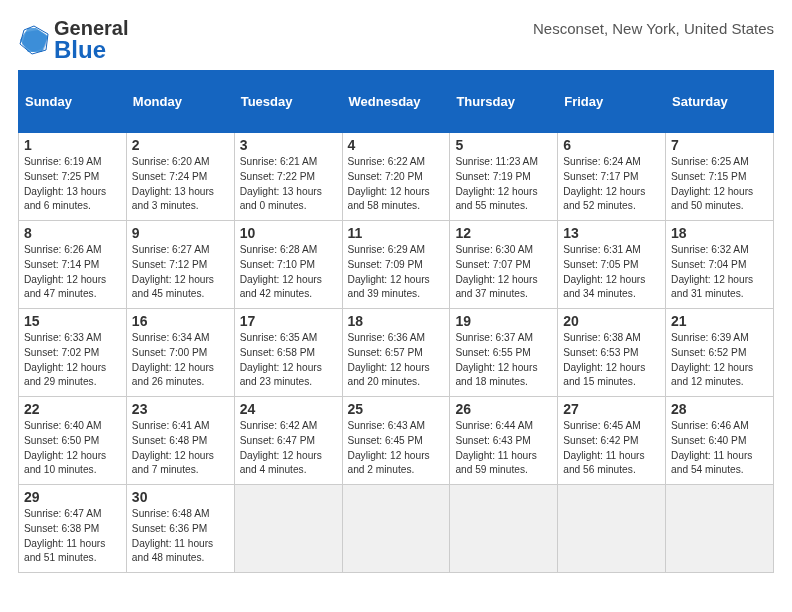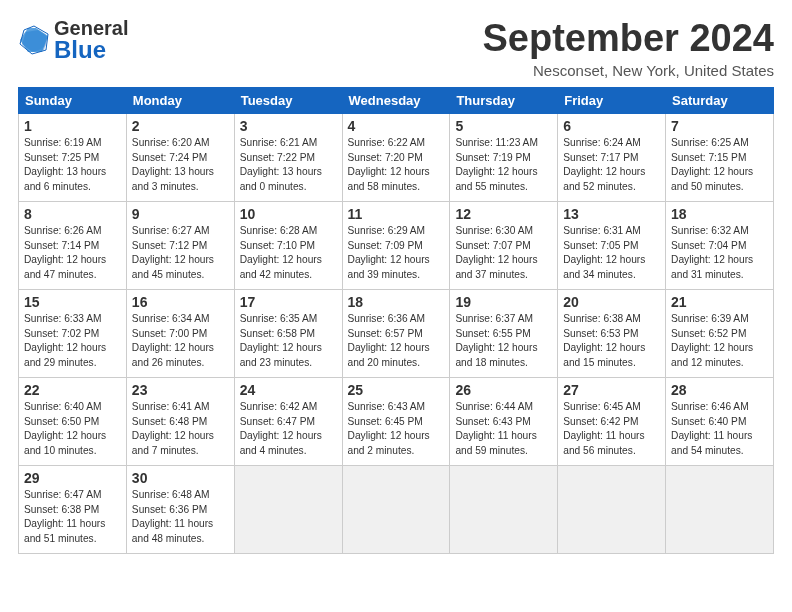--- a/index.html
+++ b/index.html
@@ -47,21 +47,21 @@
     table {
       width: 100%;
       border-collapse: collapse;
       table-layout: fixed;
     }
     th {
       background-color: #1565c0;
       color: #fff;
       font-size: 13px;
       font-weight: bold;
-      padding: 5px 6px;
+      padding: 23px 6px;
       text-align: left;
       border: 1px solid #1565c0;
     }
     td {
       border: 1px solid #ccc;
       vertical-align: top;
       padding: 4px 5px;
       font-size: 10.2px;
       color: #333;
       height: 88px;
@@ -93,21 +93,20 @@
         <polygon points="20,6 30,13 26,26 14,28 4,20 8,8" fill="#1565c0" opacity="0.4"></polygon>
         <polygon points="18,4 30,12 24,28 10,28 2,16 10,4" fill="#1a7fd4" opacity="0.7"></polygon>
         <polygon points="16,2 30,10 28,26 14,30 2,20 6,6" fill="none" stroke="#1565c0" stroke-width="1"></polygon>
       </svg>
       <div class="logo">
         <div style="font-size:20px;font-weight:bold;color:#333;line-height:1;">General</div>
         <div style="font-size:24px;font-weight:bold;color:#1565c0;line-height:1;">Blue</div>
       </div>
     </div>
     <div class="title-area">
-      <div class="month-title">September 2024</div>
       <div class="subtitle">Nesconset, New York, United States</div>
     </div>
   </div>
 
   <table>
     <thead>
       <tr>
         <th>Sunday</th>
         <th>Monday</th>
         <th>Tuesday</th>

